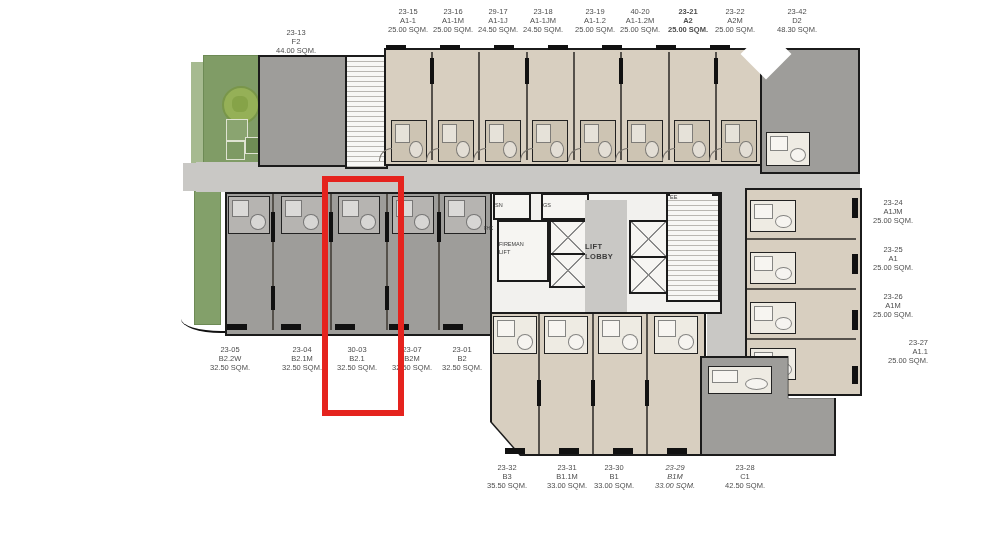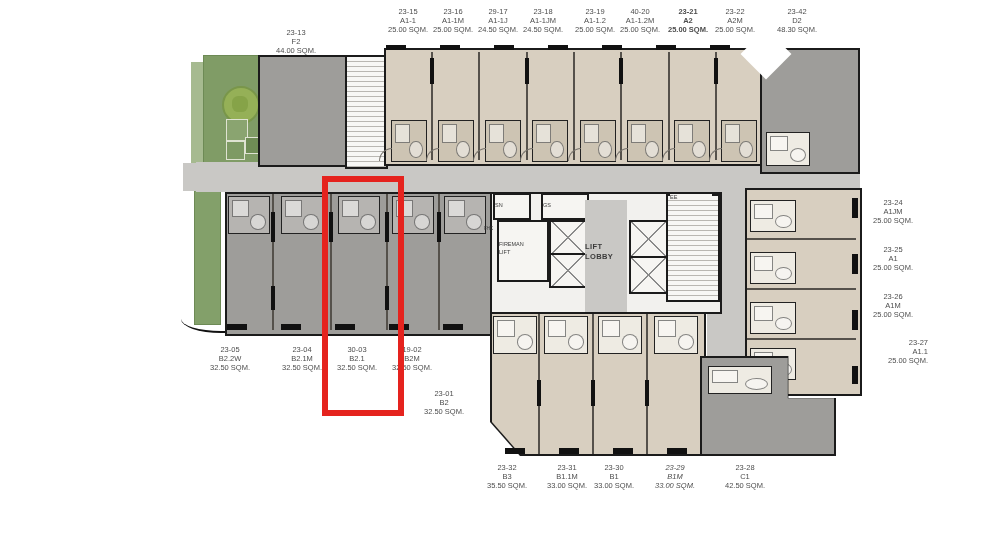--- a/index.html
+++ b/index.html
@@ -266,25 +266,25 @@
     <div>23-04</div>
     <div>B2.1M</div>
     <div>32.50 SQM.</div>
   </div>
   <div class="lbl" style="left:357px;top:345px;">
     <div>30-03</div>
     <div>B2.1</div>
     <div>32.50 SQM.</div>
   </div>
   <div class="lbl" style="left:412px;top:345px;">
-    <div>19-02</div>
+    <div>23-07</div>
     <div>B2M</div>
     <div>32.50 SQM.</div>
   </div>
-  <div class="lbl" style="left:444px;top:345px;margin-top:44px;">
+  <div class="lbl" style="left:462px;top:345px;">
     <div>23-01</div>
     <div>B2</div>
     <div>32.50 SQM.</div>
   </div>
 
   <div class="lbl" style="left:507px;top:463px;">
     <div>23-32</div>
     <div>B3</div>
     <div>35.50 SQM.</div>
   </div>

